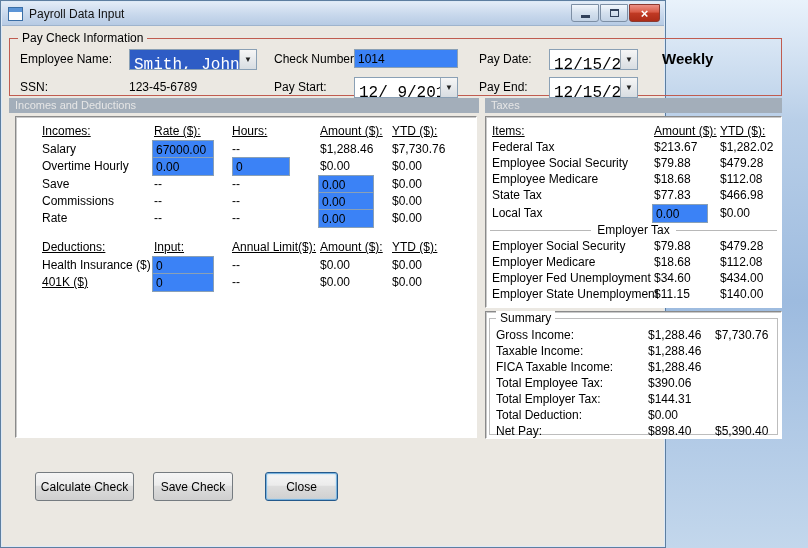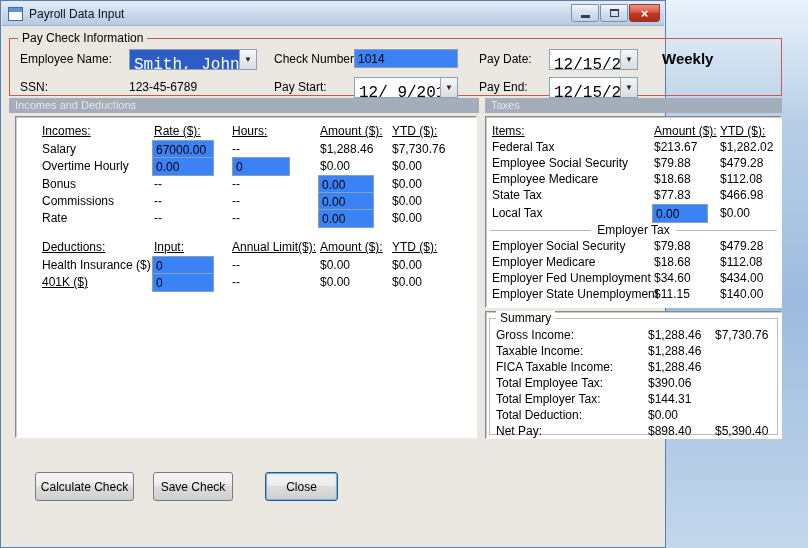--- a/index.html
+++ b/index.html
@@ -177,21 +177,21 @@
 
     <div class="prow" style="top:42px">
       <span class="cell c-label">Overtime Hourly</span>
       <input class="inp inp-rate" value="0.00" style="">
       <input class="inp inp-hours" value="0" style="">
       <span class="cell c-amount">$0.00</span>
       <span class="cell c-ytd">$0.00</span>
     </div>
 
     <div class="prow" style="top:60px">
-      <span class="cell c-label">Bonus</span>
+      <span class="cell c-label">Save</span>
       <span class="cell c-rate">--</span>
       <span class="cell c-hours">--</span>
       <input class="inp inp-amount" value="0.00" style="">
       <span class="cell c-ytd">$0.00</span>
     </div>
 
     <div class="prow" style="top:77px">
       <span class="cell c-label">Commissions</span>
       <span class="cell c-rate">--</span>
       <span class="cell c-hours">--</span>

